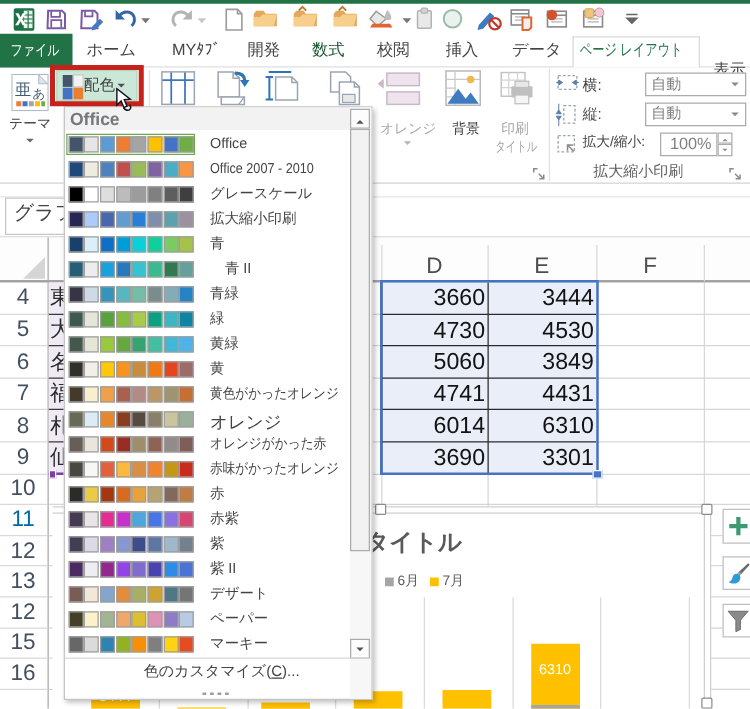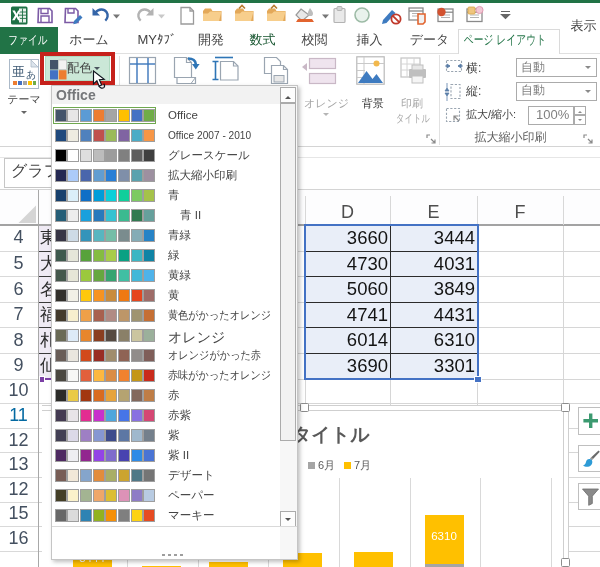--- a/index.html
+++ b/index.html
@@ -92,21 +92,21 @@
 <div class="a" style="left:0;top:26.5px;width:58px;height:27px;background:#217346"></div>
 <div class="a" style="left:27.5px;top:34px;font-size:12px;color:#fff;white-space:nowrap;transform:translateX(-50%) scaleX(0.8)">ファイル</div>
 <div class="a" style="left:458px;top:29px;width:101.5px;height:25px;background:#fff;border:1px solid #DADADA;border-bottom:none;box-sizing:border-box"></div>
 <div class="a" style="left:89px;top:32.5px;font-size:13px;color:#444;white-space:nowrap;transform:translateX(-50%)">ホーム</div>
 <div class="a" style="left:157px;top:32.5px;font-size:13px;color:#444;white-space:nowrap;transform:translateX(-50%)">MYﾀﾌﾞ</div>
 <div class="a" style="left:211px;top:32.5px;font-size:13px;color:#444;white-space:nowrap;transform:translateX(-50%)">開発</div>
 <div class="a" style="left:262.5px;top:32.5px;font-size:13px;color:#14532d;white-space:nowrap;transform:translateX(-50%)">数式</div>
 <div class="a" style="left:314.5px;top:32.5px;font-size:13px;color:#444;white-space:nowrap;transform:translateX(-50%)">校閲</div>
 <div class="a" style="left:369.5px;top:32.5px;font-size:13px;color:#444;white-space:nowrap;transform:translateX(-50%)">挿入</div>
 <div class="a" style="left:429.5px;top:32.5px;font-size:13px;color:#444;white-space:nowrap;transform:translateX(-50%)">データ</div>
-<div class="a" style="left:583.5px;top:19px;font-size:13px;color:#444;white-space:nowrap;transform:translateX(-50%)">表示</div>
+<div class="a" style="left:583.5px;top:49px;font-size:13px;color:#444;white-space:nowrap;transform:translateX(-50%)">表示</div>
 <div class="a" style="left:504.5px;top:32.5px;font-size:13px;color:#217346;white-space:nowrap;transform:translateX(-50%) scaleX(0.75)">ページ レイアウト</div>
 <div class="a" style="left:0;top:146px;width:600px;height:1px;background:#D4D4D4"></div>
 <svg class="a" style="left:9px;top:59px" width="30" height="30" viewBox="0 0 30 30">
  <rect x="0.5" y="0.5" width="29" height="29" fill="#fff" stroke="#ABB9C8"></rect>
  <path d="M22 1v7h7z" fill="#DCE4EC" stroke="#ABB9C8" stroke-width="0.8"></path>
  <text x="3" y="17" font-size="13" fill="#3F5A74" font-family="Liberation Sans">亜</text>
  <text x="17" y="19" font-size="10" fill="#3F5A74" font-family="Liberation Sans">あ</text>
  <g>
   <rect x="4" y="22" width="4" height="4" fill="#ED7D31"></rect>
         <rect x="9" y="22" width="4" height="4" fill="#4472C4"></rect>
@@ -295,21 +295,21 @@
 <div class="a" style="left:305px;top:250.6px;width:172px;height:1px;background:#2B2B2B"></div>
 <div class="a" style="left:305px;top:276.2px;width:172px;height:1px;background:#2B2B2B"></div>
 <div class="a" style="left:305px;top:301.8px;width:172px;height:1px;background:#2B2B2B"></div>
 <div class="a" style="left:305px;top:327.4px;width:172px;height:1px;background:#2B2B2B"></div>
 <div class="a" style="left:305px;top:353.0px;width:172px;height:1px;background:#2B2B2B"></div>
 <div class="a" style="left:305px;top:225.6px;width:1px;height:153px;background:#2B2B2B"></div>
 <div class="a" style="left:390px;top:225.6px;width:1px;height:153px;background:#2B2B2B"></div>
 <div class="a" style="right:212px;top:227.0px;font-size:18.5px;line-height:21.5px;color:#131313">3660</div>
 <div class="a" style="right:125px;top:227.0px;font-size:18.5px;line-height:21.5px;color:#131313">3444</div>
 <div class="a" style="right:212px;top:252.6px;font-size:18.5px;line-height:21.5px;color:#131313">4730</div>
-<div class="a" style="right:125px;top:252.6px;font-size:18.5px;line-height:21.5px;color:#131313">4031</div>
+<div class="a" style="right:125px;top:252.6px;font-size:18.5px;line-height:21.5px;color:#131313">4530</div>
 <div class="a" style="right:212px;top:278.2px;font-size:18.5px;line-height:21.5px;color:#131313">5060</div>
 <div class="a" style="right:125px;top:278.2px;font-size:18.5px;line-height:21.5px;color:#131313">3849</div>
 <div class="a" style="right:212px;top:303.8px;font-size:18.5px;line-height:21.5px;color:#131313">4741</div>
 <div class="a" style="right:125px;top:303.8px;font-size:18.5px;line-height:21.5px;color:#131313">4431</div>
 <div class="a" style="right:212px;top:329.4px;font-size:18.5px;line-height:21.5px;color:#131313">6014</div>
 <div class="a" style="right:125px;top:329.4px;font-size:18.5px;line-height:21.5px;color:#131313">6310</div>
 <div class="a" style="right:212px;top:355.0px;font-size:18.5px;line-height:21.5px;color:#131313">3690</div>
 <div class="a" style="right:125px;top:355.0px;font-size:18.5px;line-height:21.5px;color:#131313">3301</div>
 <div class="a" style="left:303.5px;top:223.6px;width:175.5px;height:156.6px;border:2px solid #4472C4;box-sizing:border-box"></div>
 <div class="a" style="left:474.4px;top:375.8px;width:7.5px;height:7.5px;background:#4472C4;border:1px solid #fff;box-sizing:border-box"></div>
@@ -549,20 +549,21 @@
 <div class="sw" style="left:143.4px;top:508.5px;background:#E64B22"></div>
 <div class="a" style="left:168px;top:510.0px;font-size:11.5px;color:#444;white-space:nowrap">マーキー</div>
 <div class="a" style="left:52.5px;top:106.5px;width:103px;height:17px;border:1px solid #6FA84F;box-sizing:border-box"></div>
 <div class="a" style="left:279.5px;top:86px;width:17px;height:473px;background:#F7F7F7"></div>
 <div class="a" style="left:279.5px;top:86.5px;width:16px;height:16.5px;background:#FDFDFD;border:1px solid #ABABAB;box-sizing:border-box"></div>
 <div class="a" style="left:284.5px;top:93px;width:0;height:0;border:3.4px solid transparent;border-bottom-color:#555"></div>
 <div class="a" style="left:279.5px;top:510.5px;width:16px;height:16.5px;background:#FDFDFD;border:1px solid #ABABAB;box-sizing:border-box"></div>
 <div class="a" style="left:284.5px;top:518px;width:0;height:0;border:3.4px solid transparent;border-top-color:#555"></div>
 <div class="a" style="left:279.5px;top:103px;width:16px;height:338px;background:#F2F2F2;border:1px solid #ABABAB;box-sizing:border-box"></div>
 <div class="a" style="left:52px;top:525.5px;width:244.5px;height:1px;background:#D9D9D9"></div>
+<div class="a lbl" style="left:115px;top:530.5px">色のカスタマイズ(<span style="text-decoration:underline">C</span>)...</div>
 <div class="a" style="left:162px;top:553.5px;width:2.5px;height:2.5px;background:#9E9E9E"></div>
 <div class="a" style="left:168px;top:553.5px;width:2.5px;height:2.5px;background:#9E9E9E"></div>
 <div class="a" style="left:174px;top:553.5px;width:2.5px;height:2.5px;background:#9E9E9E"></div>
 <div class="a" style="left:180px;top:553.5px;width:2.5px;height:2.5px;background:#9E9E9E"></div>
 <div class="a" style="left:40px;top:51.5px;width:74.5px;height:33px;border:4px solid #C6211B;box-sizing:border-box"></div>
 <svg class="a" style="left:92px;top:70px" width="22" height="26" viewBox="0 0 22 26">
  <path d="M1.5 1V14l3.4-3.2 2.2 5.3 2.5-1.1-2.2-5.2 4.8-.4z" fill="#fff" stroke="#10141E" stroke-width="1.15"></path>
  <path d="M6.8 16.2c1.5 2 3.6 2.6 5 1.4 1.1-1 1-2.7-.2-3.8" fill="none" stroke="#10141E" stroke-width="1.25"></path>
 </svg>
 </div>

